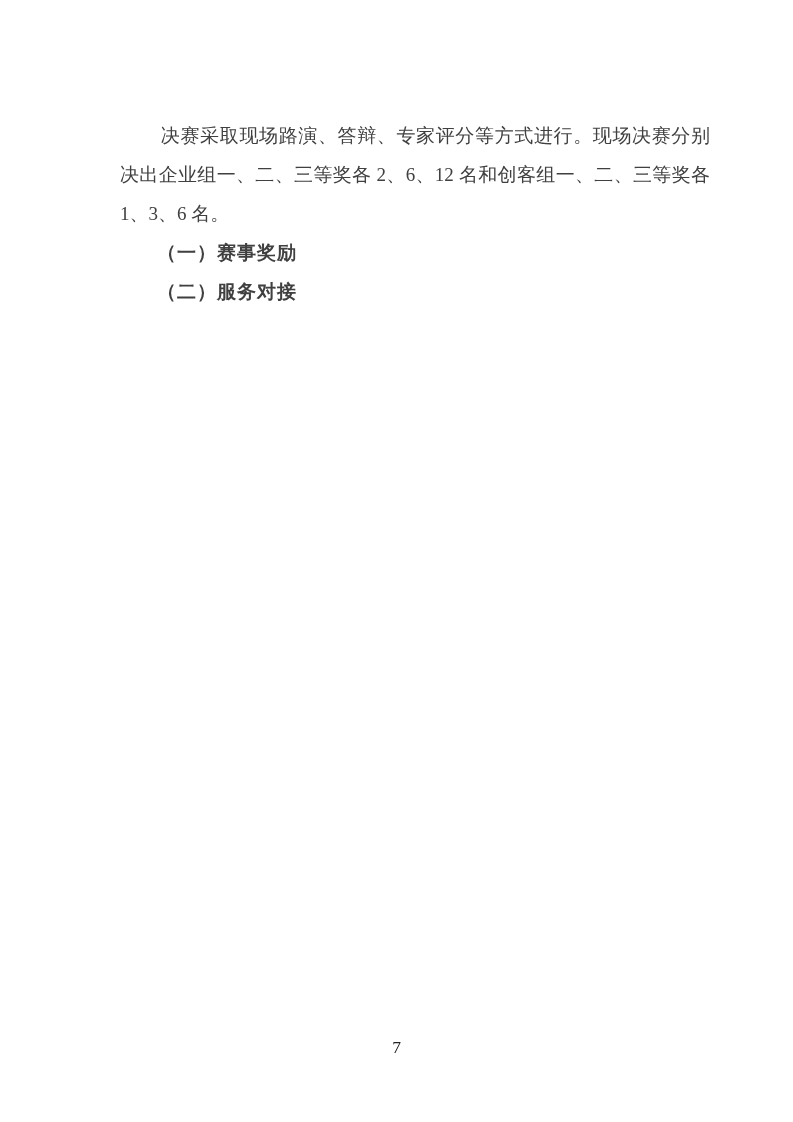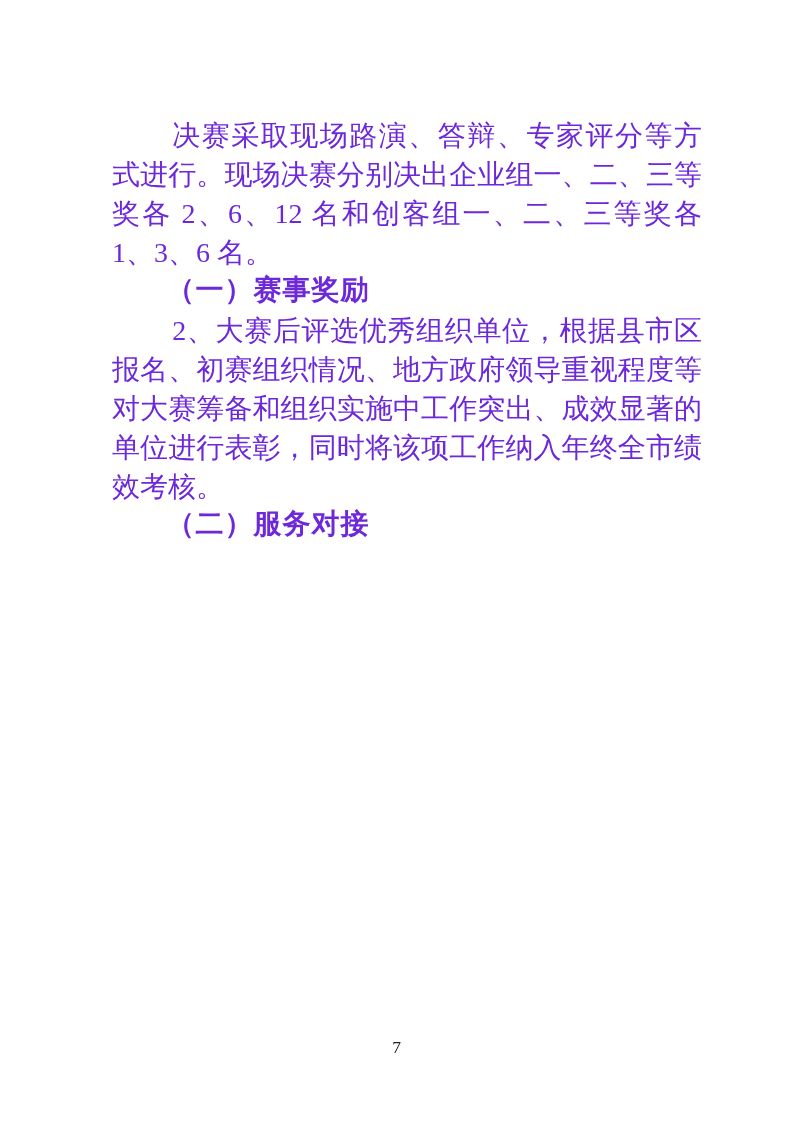--- a/index.html
+++ b/index.html
@@ -17,47 +17,47 @@
   .page {
     position: absolute;
     left: 0;
     top: 0;
     width: 793px;
     height: 1122px;
     background: #ffffff;
   }
   .doc-content {
     position: absolute;
-    left: 112px;
+    left: 120px;
     top: 116px;
     width: 590px;
-    font-size: 28px;
+    font-size: 19px;
     line-height: 39px;
-    color: #6d28d9;
+    color: #404040;
     text-align: justify;
     text-justify: inter-ideograph;
   }
   .doc-content p, .doc-content h2, .doc-content h3 {
     margin: 0;
     padding: 0;
     font-size: inherit;
     line-height: inherit;
   }
   .para {
     text-indent: 2.15em;
     font-weight: 400;
   }
   .heading-hei {
     font-family: "Liberation Sans", sans-serif;
     font-weight: 600;
     text-indent: 2.15em;
     letter-spacing: 1px;
   }
   .heading-kai {
-    font-family: Liberation Mono, monospace;
+    font-family: Liberation Sans, sans-serif;
     font-weight: 700;
     text-indent: 1.95em;
     letter-spacing: 1px;
   }
   .page-footer {
     position: absolute;
     left: 0;
     top: 1034px;
     width: 793px;
     text-align: center;
@@ -76,21 +76,20 @@
 <div class="page">
 
   <div class="doc-content">
 
     <p class="para">决赛采取现场路演、答辩、专家评分等方式进行。现场决赛分别决出企业组一、二、三等奖各 2、6、12 名和创客组一、二、三等奖各 1、3、6 名。</p>
 
 
     <h3 class="heading-kai">（一）赛事奖励</h3>
 
 
-    <p class="para">2、大赛后评选优秀组织单位，根据县市区报名、初赛组织情况、地方政府领导重视程度等对大赛筹备和组织实施中工作突出、成效显著的单位进行表彰，同时将该项工作纳入年终全市绩效考核。</p>
 
     <h3 class="heading-kai">（二）服务对接</h3>
 
 
 
 
   </div>
 
   <div class="page-footer">
     <span class="page-number">7</span>

